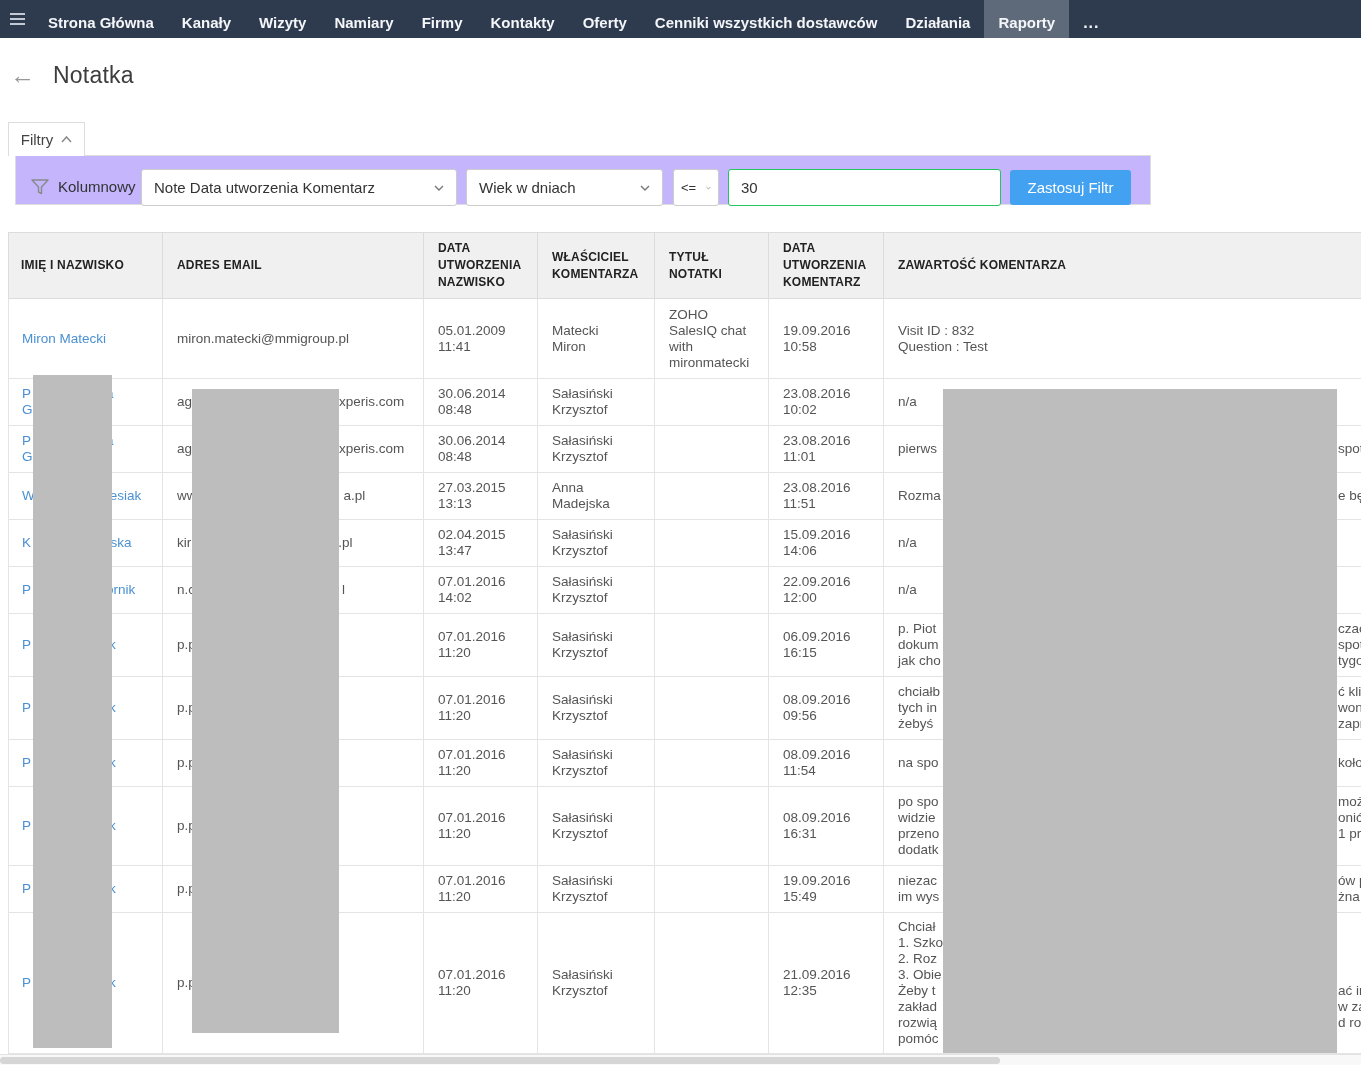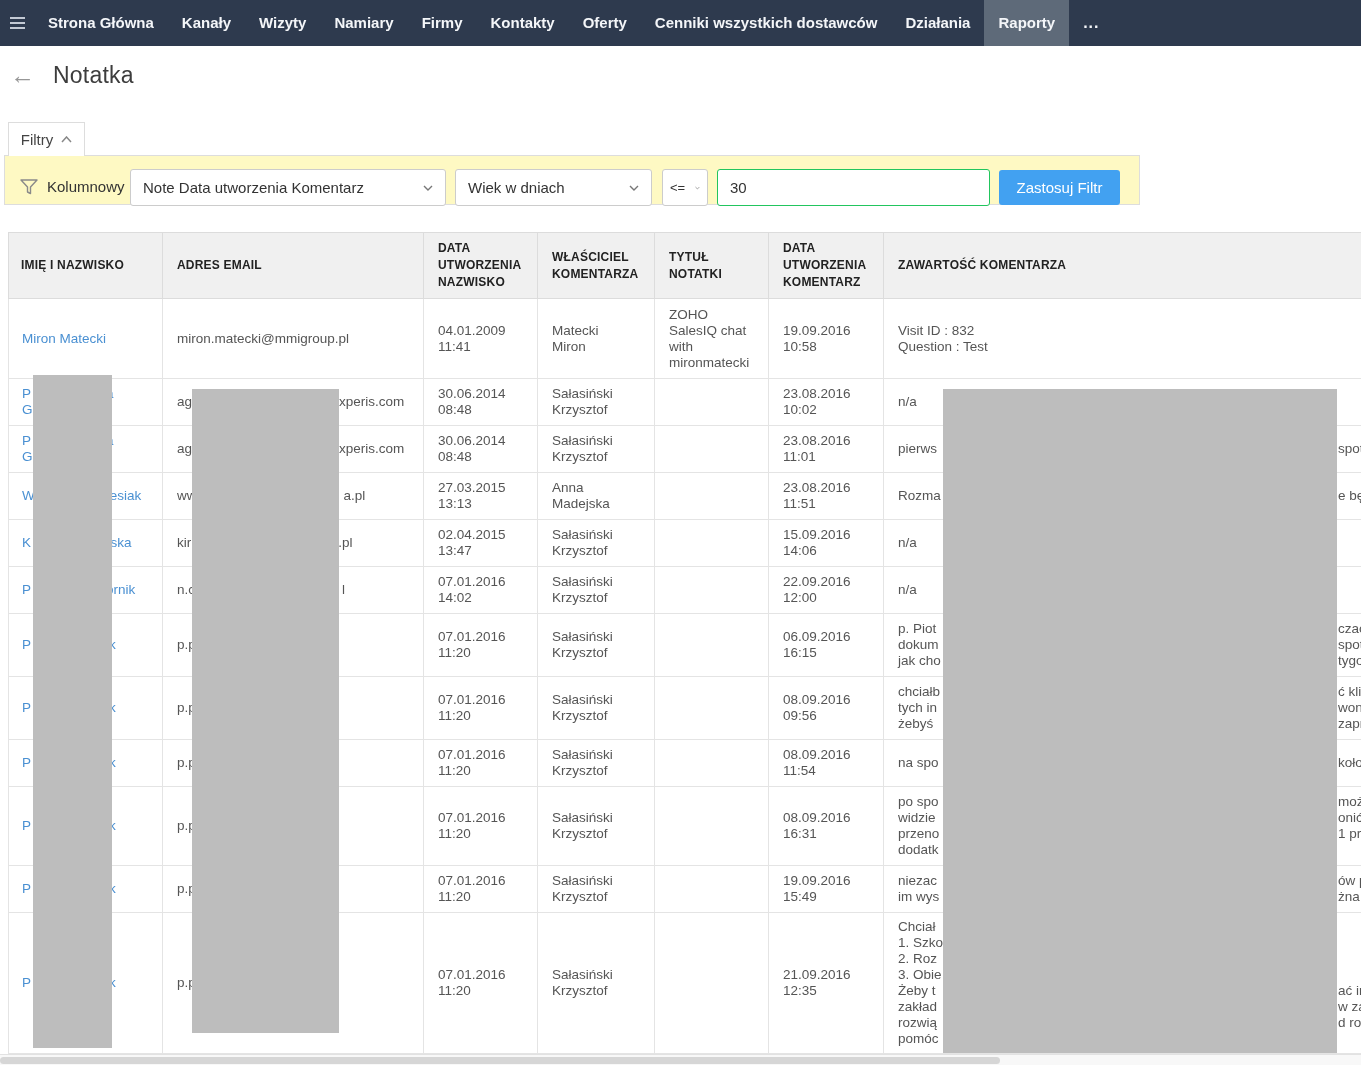--- a/index.html
+++ b/index.html
@@ -4,21 +4,21 @@
 <style>
   * { margin:0; padding:0; box-sizing:border-box; }
   html,body { width:1361px; height:1065px; }
   body {
     position:relative; overflow:hidden; background:#fff;
     font-family:"Liberation Sans","DejaVu Sans",sans-serif; color:#555;
   }
 
   
   .topnav {
-    position:absolute; top:0; left:0; width:1361px; height:46px;
+    position:absolute; top:0; left:0; width:1361px; height:38px;
     background:#2e3a4e; display:flex; align-items:stretch;
   }
   .burger { width:34px; display:flex; flex-direction:column; justify-content:center; align-items:center; gap:3px; cursor:pointer; }
   .burger i { display:block; width:15px; height:2px; background:#c3c9d4; }
   .nav-item {
     padding:0 14px; line-height:46px; color:#f4f6f9; font-weight:700; font-size:15px;
     cursor:pointer; white-space:nowrap;
   }
   .nav-item.active { background:#5e6a79; }
   .nav-item.more { letter-spacing:1px; font-size:16px; }
@@ -29,22 +29,22 @@
   .page-title { font-size:23px; font-weight:500; color:#3d3d3d; letter-spacing:.2px; }
 
   
   .filters-tab {
     position:absolute; top:122px; left:8px; height:34px; width:77px; z-index:2;
     background:#fff; border:1px solid #ddd; border-bottom:none;
     display:flex; align-items:center; justify-content:center; gap:8px;
     font-size:15px; color:#444; cursor:pointer;
   }
   .filters-panel {
-    position:absolute; top:155px; left:4px; width:1136px; height:50px;
-    background:#fef9c3; border:1px solid #ddd;
+    position:absolute; top:155px; left:15px; width:1136px; height:50px;
+    background:#c4b5fd; border:1px solid #ddd;
   }
   .funnel { position:absolute; left:14px; top:21px; }
   .ftype-label { position:absolute; left:42px; top:22px; font-size:15px; color:#333; }
   .sel {
     position:absolute; top:13px; height:37px; background:#fff;
     border:1px solid #ccc; border-radius:3px;
     display:flex; align-items:center; justify-content:space-between;
     padding:0 12px; font-size:15px; color:#333; cursor:pointer; gap:10px;
   }
   .sel-column   { left:125px; width:316px; }
@@ -195,21 +195,21 @@
       <tr style="height: 80px;">
         <td class="name-cell">
           <div class="link">
             <div class="line">Miron Matecki</div>
           </div>
         </td>
         <td>
           <div class="line">miron.matecki@mmigroup.pl</div>
         </td>
         <td>
-          <div class="line">04.01.2009</div>
+          <div class="line">05.01.2009</div>
           <div class="line">11:41</div>
         </td>
         <td>
           <div class="line">Matecki</div>
           <div class="line">Miron</div>
         </td>
         <td>
           <div class="line">ZOHO</div>
           <div class="line">SalesIQ chat</div>
           <div class="line">with</div>

